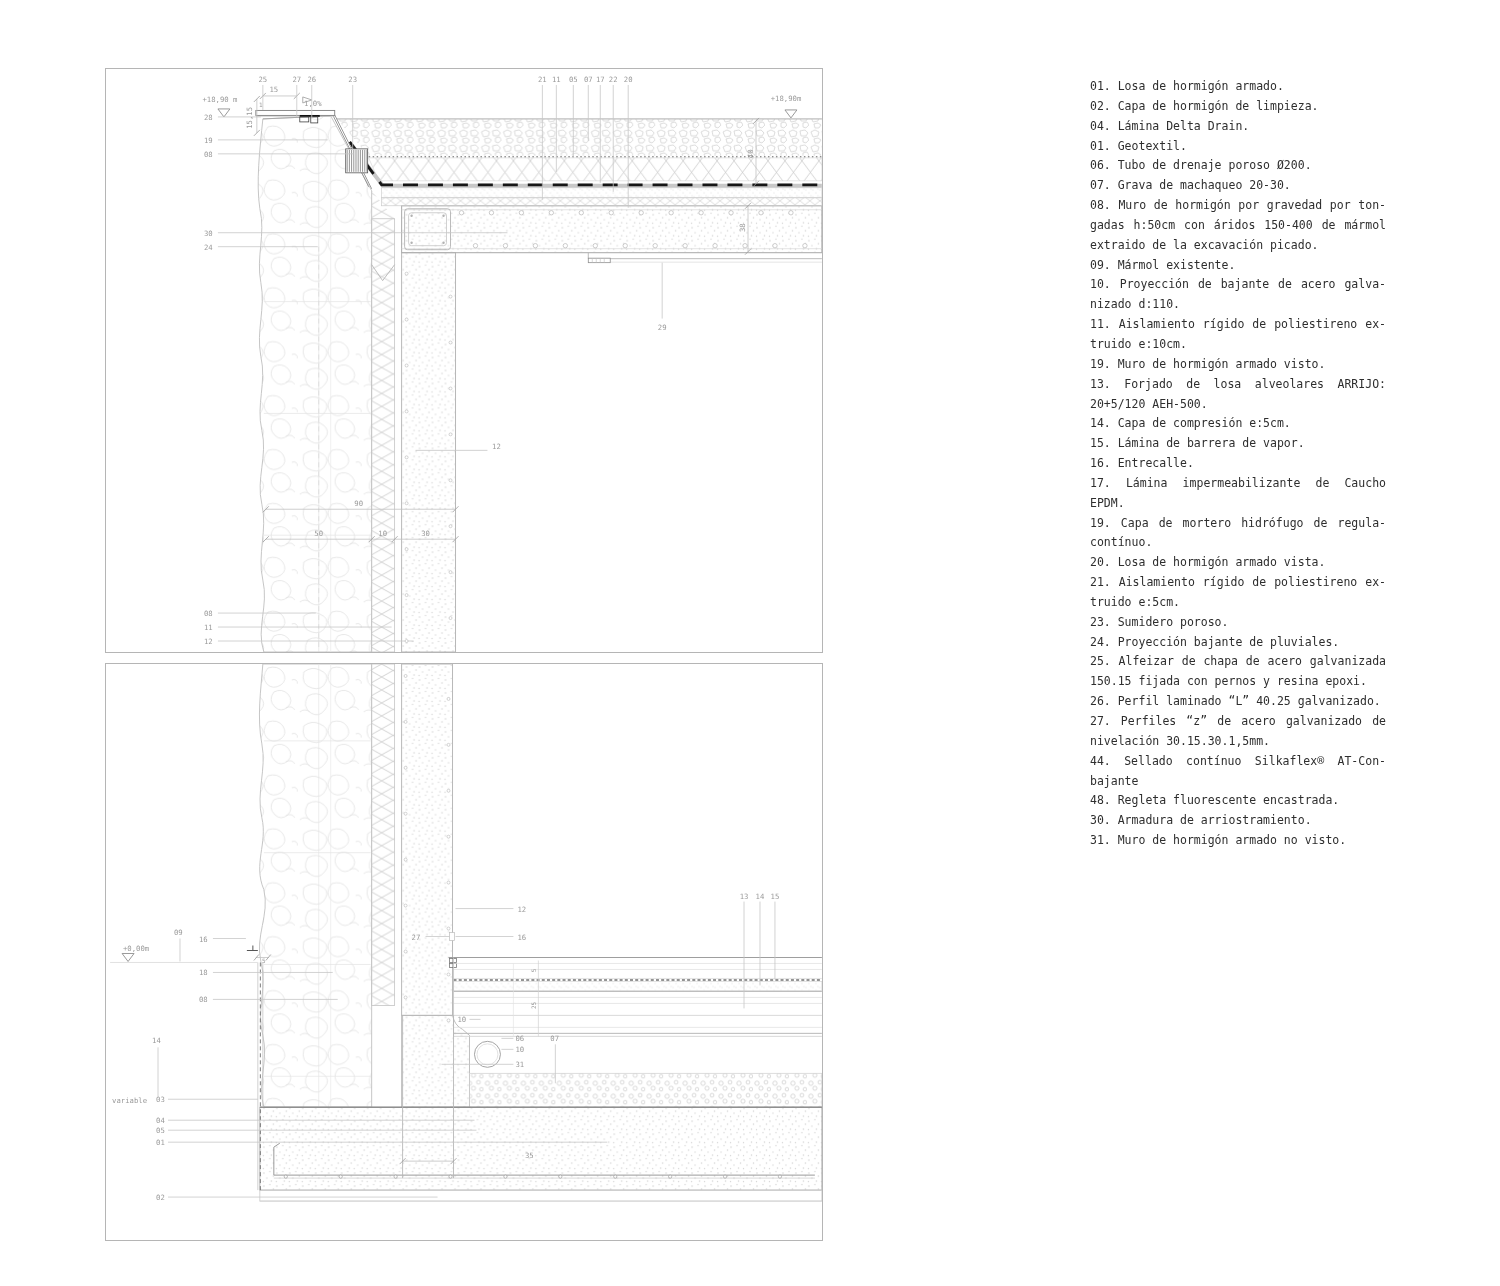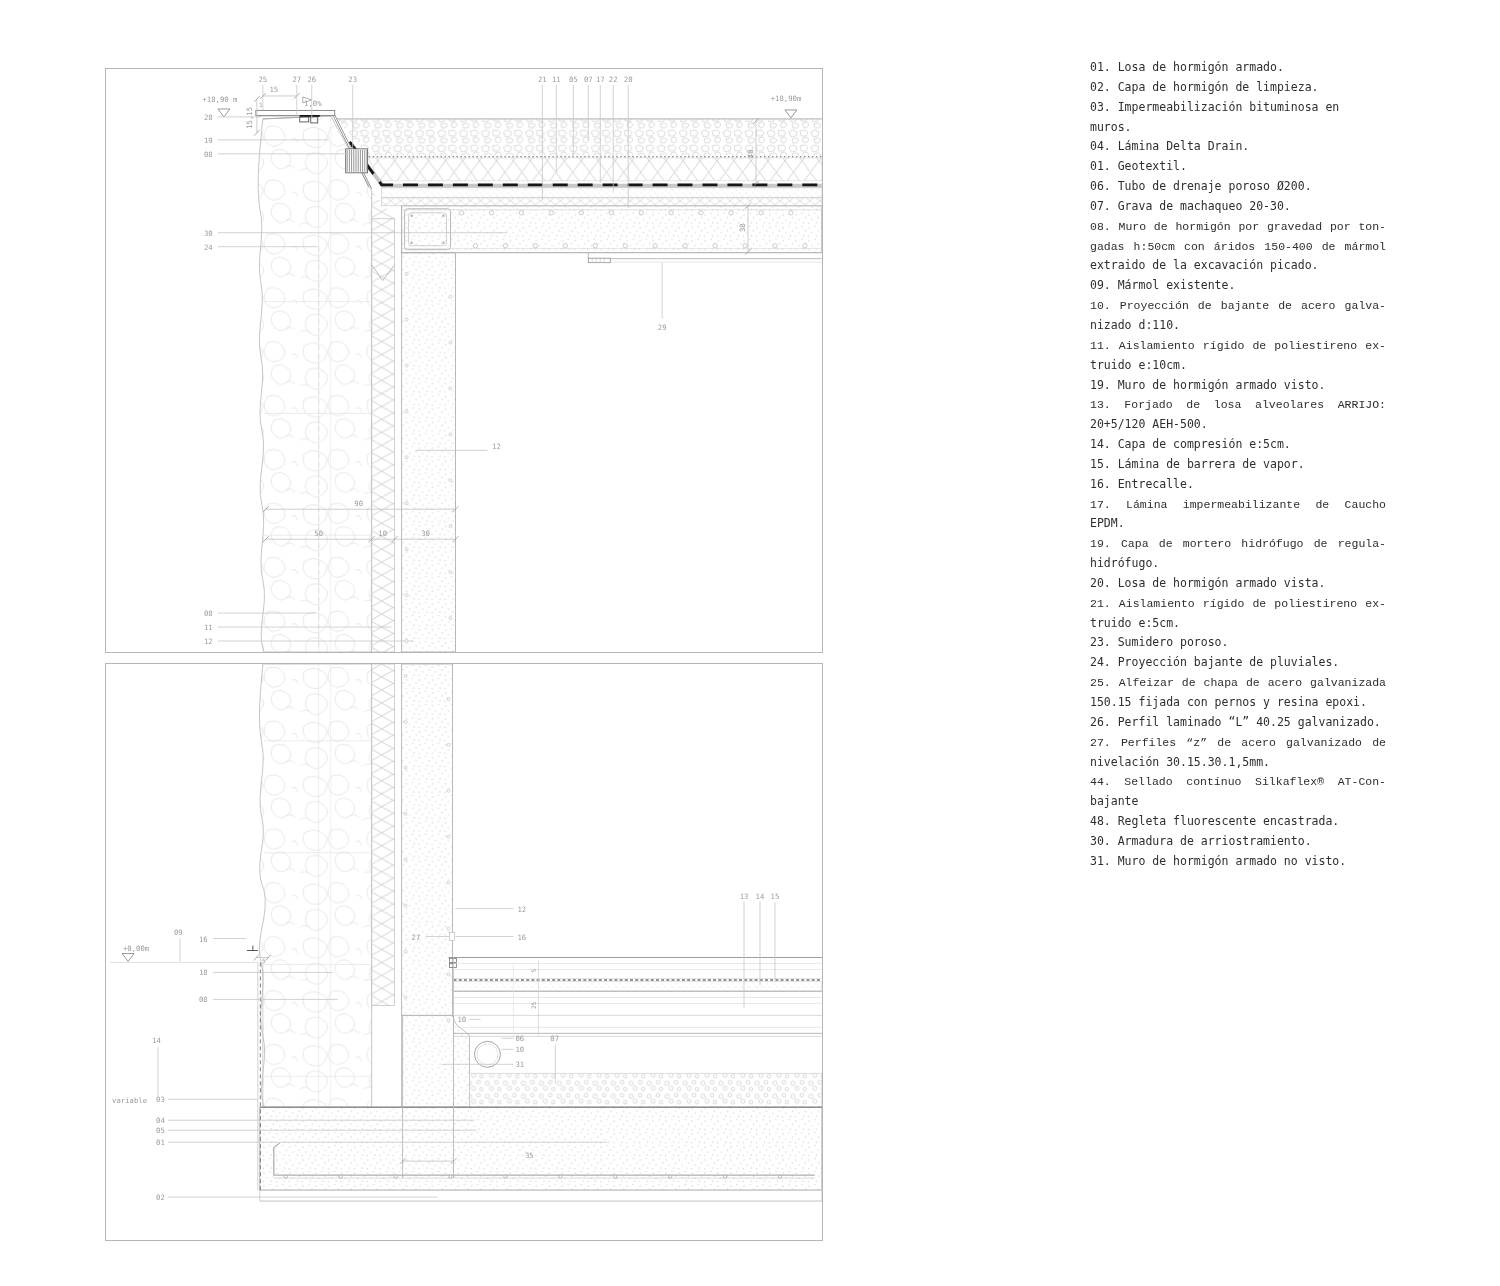--- a/index.html
+++ b/index.html
@@ -2,24 +2,24 @@
 <html><head>
 <meta charset="utf-8">
 <style>
   html,body{margin:0;padding:0;}
   body{width:1500px;height:1286px;position:relative;background:#ffffff;
        font-family:"DejaVu Sans Mono","Liberation Mono",monospace;}
   .frame{position:absolute;border:1px solid #b5b5b5;background:#fff;box-sizing:border-box;}
   #frameTop{left:105px;top:68px;width:718px;height:585px;}
   #frameBottom{left:105px;top:663px;width:718px;height:578px;}
   .frame svg{display:block;width:100%;height:100%;}
-  #legend{position:absolute;left:1090px;top:58px;width:296px;color:#2e2e2e;
+  #legend{position:absolute;left:1090px;top:77px;width:296px;color:#2e2e2e;
           font-size:11.5px;line-height:19.85px;}
   #legend .lg{white-space:pre-wrap;}
-  #legend .j{text-align:justify;text-align-last:justify;font-family:Liberation Mono, monospace;}
+  #legend .j{text-align:justify;text-align-last:justify;}
   #legend .e{text-align:left;}
   text{font-family:"DejaVu Sans Mono","Liberation Mono",monospace;}
 </style>
 </head>
 <body>
 
 <div class="frame" id="frameTop">
 <svg id="svgTop" viewBox="0 0 717 584">
   <defs>
     <pattern id="stoneT" width="64" height="54" patternUnits="userSpaceOnUse">
@@ -494,21 +494,20 @@
         <circle cx="343" cy="311" r="1.5" fill="#fff" stroke="#c0c0c0" stroke-width="0.7"></circle>
         <circle cx="300" cy="334" r="1.5" fill="#fff" stroke="#c0c0c0" stroke-width="0.7"></circle>
         <circle cx="343" cy="357" r="1.5" fill="#fff" stroke="#c0c0c0" stroke-width="0.7"></circle>
       </g>
     </svg>
 </div>
 
 <div id="legend">
     <div class="lg e">01. Losa de hormigón armado.</div>
     <div class="lg e">02. Capa de hormigón de limpieza.</div>
-    <div class="lg e">03. Impermeabilización bituminosa en muros.</div>
     <div class="lg e">04. Lámina Delta Drain.</div>
     <div class="lg e">01. Geotextil.</div>
     <div class="lg e">06. Tubo de drenaje poroso Ø200.</div>
     <div class="lg e">07. Grava de machaqueo 20-30.</div>
     <div class="lg j">08. Muro de hormigón por gravedad por ton-</div>
     <div class="lg j">gadas h:50cm con áridos 150-400 de mármol</div>
     <div class="lg e">extraido de la excavación picado.</div>
     <div class="lg e">09. Mármol existente.</div>
     <div class="lg j">10. Proyección de bajante de acero galva-</div>
     <div class="lg e">nizado d:110.</div>
@@ -516,21 +515,21 @@
     <div class="lg e">truido e:10cm.</div>
     <div class="lg e">19. Muro de hormigón armado visto.</div>
     <div class="lg j">13. Forjado de losa alveolares ARRIJO:</div>
     <div class="lg e">20+5/120 AEH-500.</div>
     <div class="lg e">14. Capa de compresión e:5cm.</div>
     <div class="lg e">15. Lámina de barrera de vapor.</div>
     <div class="lg e">16. Entrecalle.</div>
     <div class="lg j">17. Lámina impermeabilizante de Caucho</div>
     <div class="lg e">EPDM.</div>
     <div class="lg j">19. Capa de mortero hidrófugo de regula-</div>
-    <div class="lg e">hidrófugo.</div>
+    <div class="lg e">contínuo.</div>
     <div class="lg e">20. Losa de hormigón armado vista.</div>
     <div class="lg j">21. Aislamiento rígido de poliestireno ex-</div>
     <div class="lg e">truido e:5cm.</div>
     <div class="lg e">23. Sumidero poroso.</div>
     <div class="lg e">24. Proyección bajante de pluviales.</div>
     <div class="lg j">25. Alfeizar de chapa de acero galvanizada</div>
     <div class="lg e">150.15 fijada con pernos y resina epoxi.</div>
     <div class="lg e">26. Perfil laminado “L” 40.25 galvanizado.</div>
     <div class="lg j">27. Perfiles “z” de acero galvanizado de</div>
     <div class="lg e">nivelación 30.15.30.1,5mm.</div>

